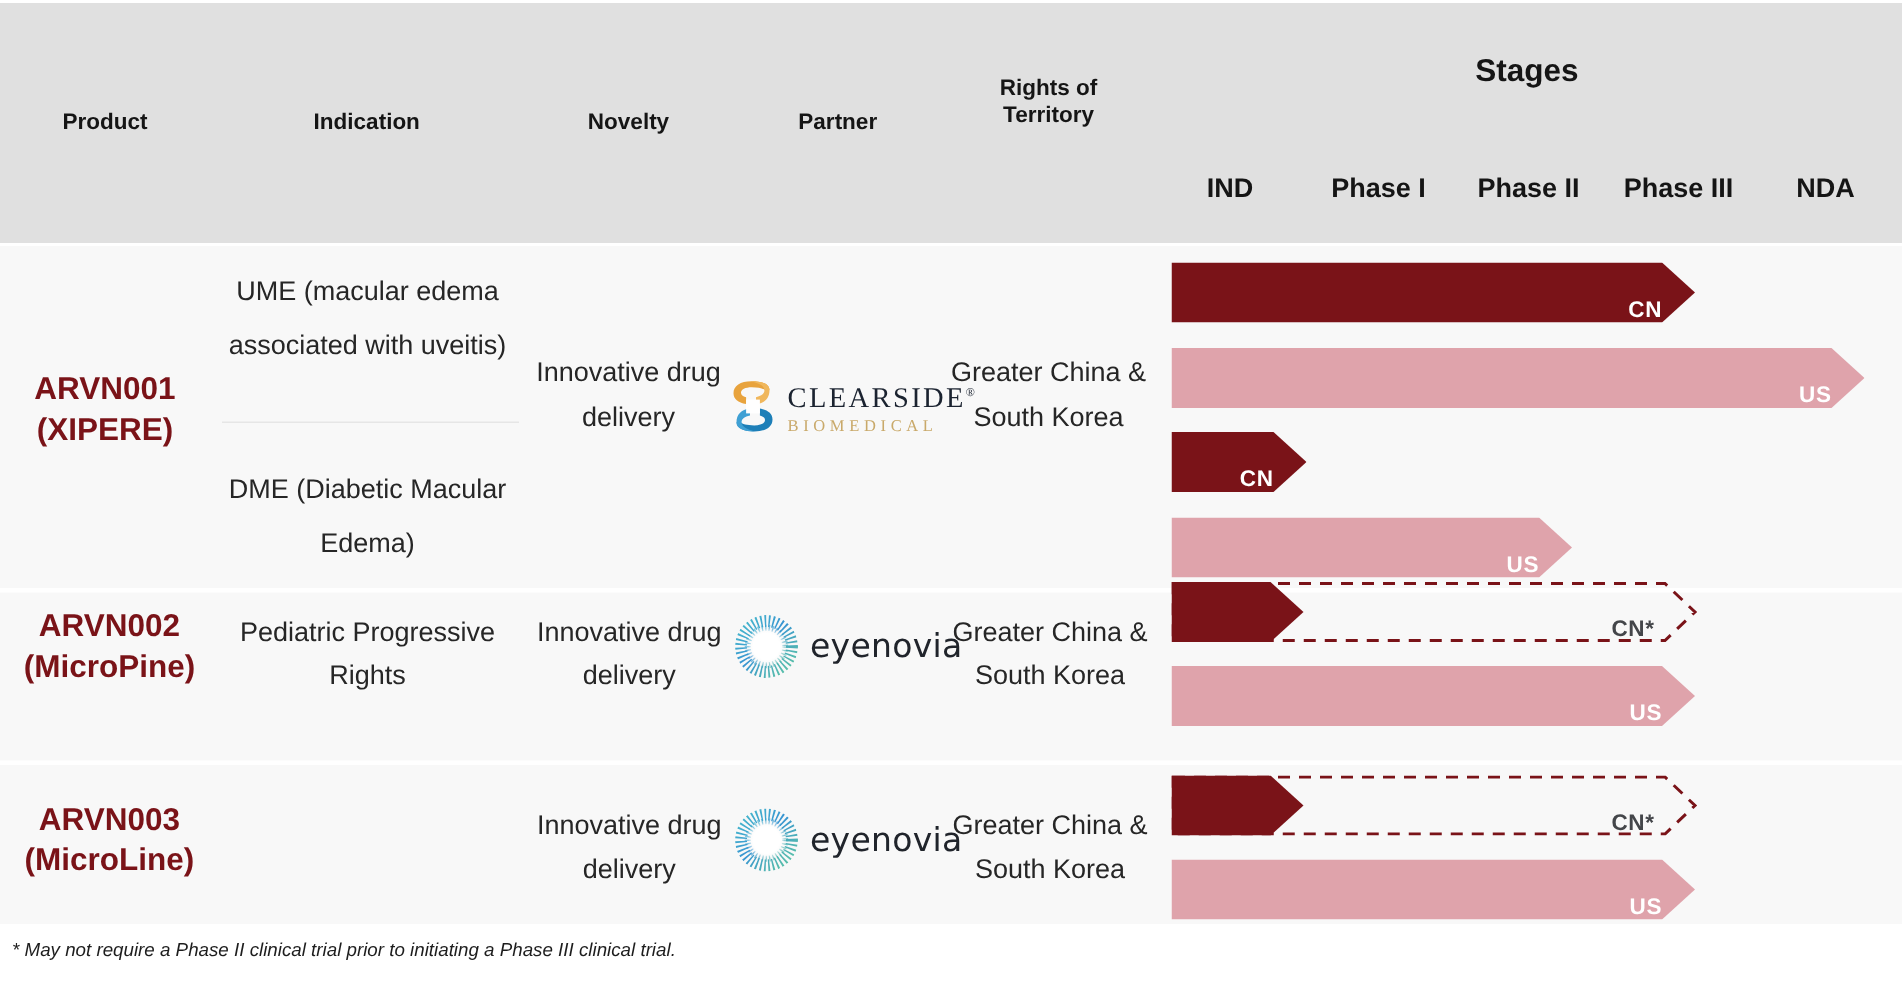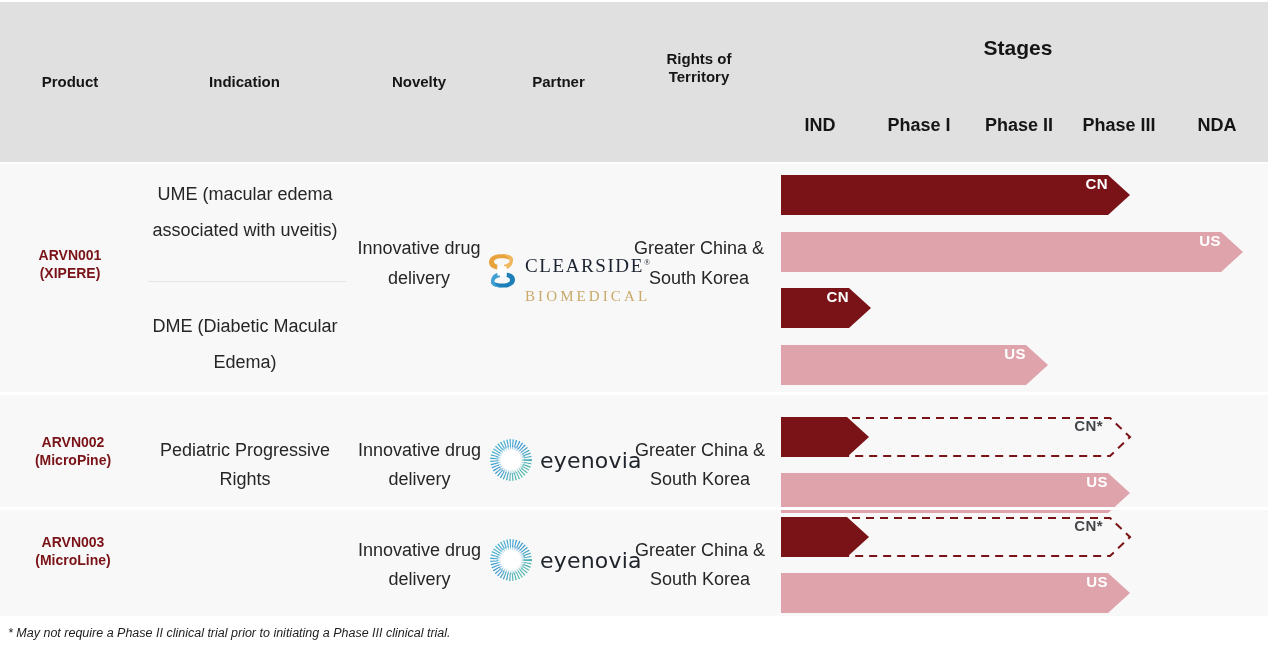--- a/index.html
+++ b/index.html
@@ -45,55 +45,55 @@
   .cell{
     position:absolute;
     text-align:center;
     color:#262626;
     font-size:18px;
     line-height:1.62;
   }
   .cell.product{
     color:#7A1318;
     font-weight:bold;
-    font-size:14px;
+    font-size:21px;
     line-height:1.28;
   }
   .cell.tight{line-height:1.28;}
 
   
   .logo{position:absolute;}
 
   .cs-mark{position:absolute;width:30px;height:34px;}
   .cs-text{position:absolute;text-align:left;}
   .cs-name{
     font-family:"Liberation Serif", serif;
     font-size:19px;letter-spacing:1.6px;color:#1b2330;
     line-height:1;
   }
   .cs-sub{
     font-family:"Liberation Serif", serif;
-    font-size:15px;letter-spacing:3.1px;color:#C9A96A;
-    line-height:1;margin-top:14px;
+    font-size:11px;letter-spacing:3.1px;color:#C9A96A;
+    line-height:1;margin-top:4px;
   }
   .cs-name sup{font-size:8px;vertical-align:super;}
 
   .ey-ring{position:absolute;width:42px;height:42px;border-radius:50%;}
   .ey-word{
     position:absolute;
     font-family:"DejaVu Sans", sans-serif;
     font-size:22px;letter-spacing:0.2px;color:#20242b;
     line-height:1;white-space:nowrap;text-align:right;
   }
 
   
   .arrow{
     position:absolute;
     height:40px;
-    display:flex;align-items:flex-start;justify-content:flex-end;
+    display:flex;align-items:flex-end;justify-content:flex-end;
   }
   .arrow .lbl{
     position:relative;z-index:3;
     font-size:15px;font-weight:bold;color:#ffffff;
     letter-spacing:.4px;
     margin-right:22px;
   }
   .arrow.solid{}
 
   .arrow.dash{height:40px;}
@@ -179,21 +179,21 @@
       <div class="arrow solid" style="left:781px;top:181px;width:267px;">
         <svg width="267" height="40" viewBox="0 0 267 40" preserveAspectRatio="none" style="position:absolute;left:0;top:0;">
           <path d="M0 0 H245 L267 20 L245 40 H0 Z" fill="#DFA3AB"></path>
         </svg>
         <span class="lbl">US</span>
       </div>
     </div>
 
     <div class="rowsep" style="top:228px;"></div>
 
-    <div class="row" style="top:245px;height:112px;">
+    <div class="row" style="top:216px;height:112px;">
       <div class="cell product" style="left:0px;top:25px;width:146px;white-space:pre-line;">ARVN002
 (MicroPine)</div>
 
       <div class="cell" style="left:146px;top:27px;width:198px;line-height:1.62;">Pediatric Progressive Rights</div>
 
       <div class="cell" style="left:352px;top:27px;width:135px;line-height:1.62;">Innovative drug delivery</div>
 
       <div class="logo" style="left:490px;top:27px;width:138px;height:52px;">
         <svg class="ey-ring" viewBox="0 0 42 42" style="left:0;top:3px;">
           <defs>

